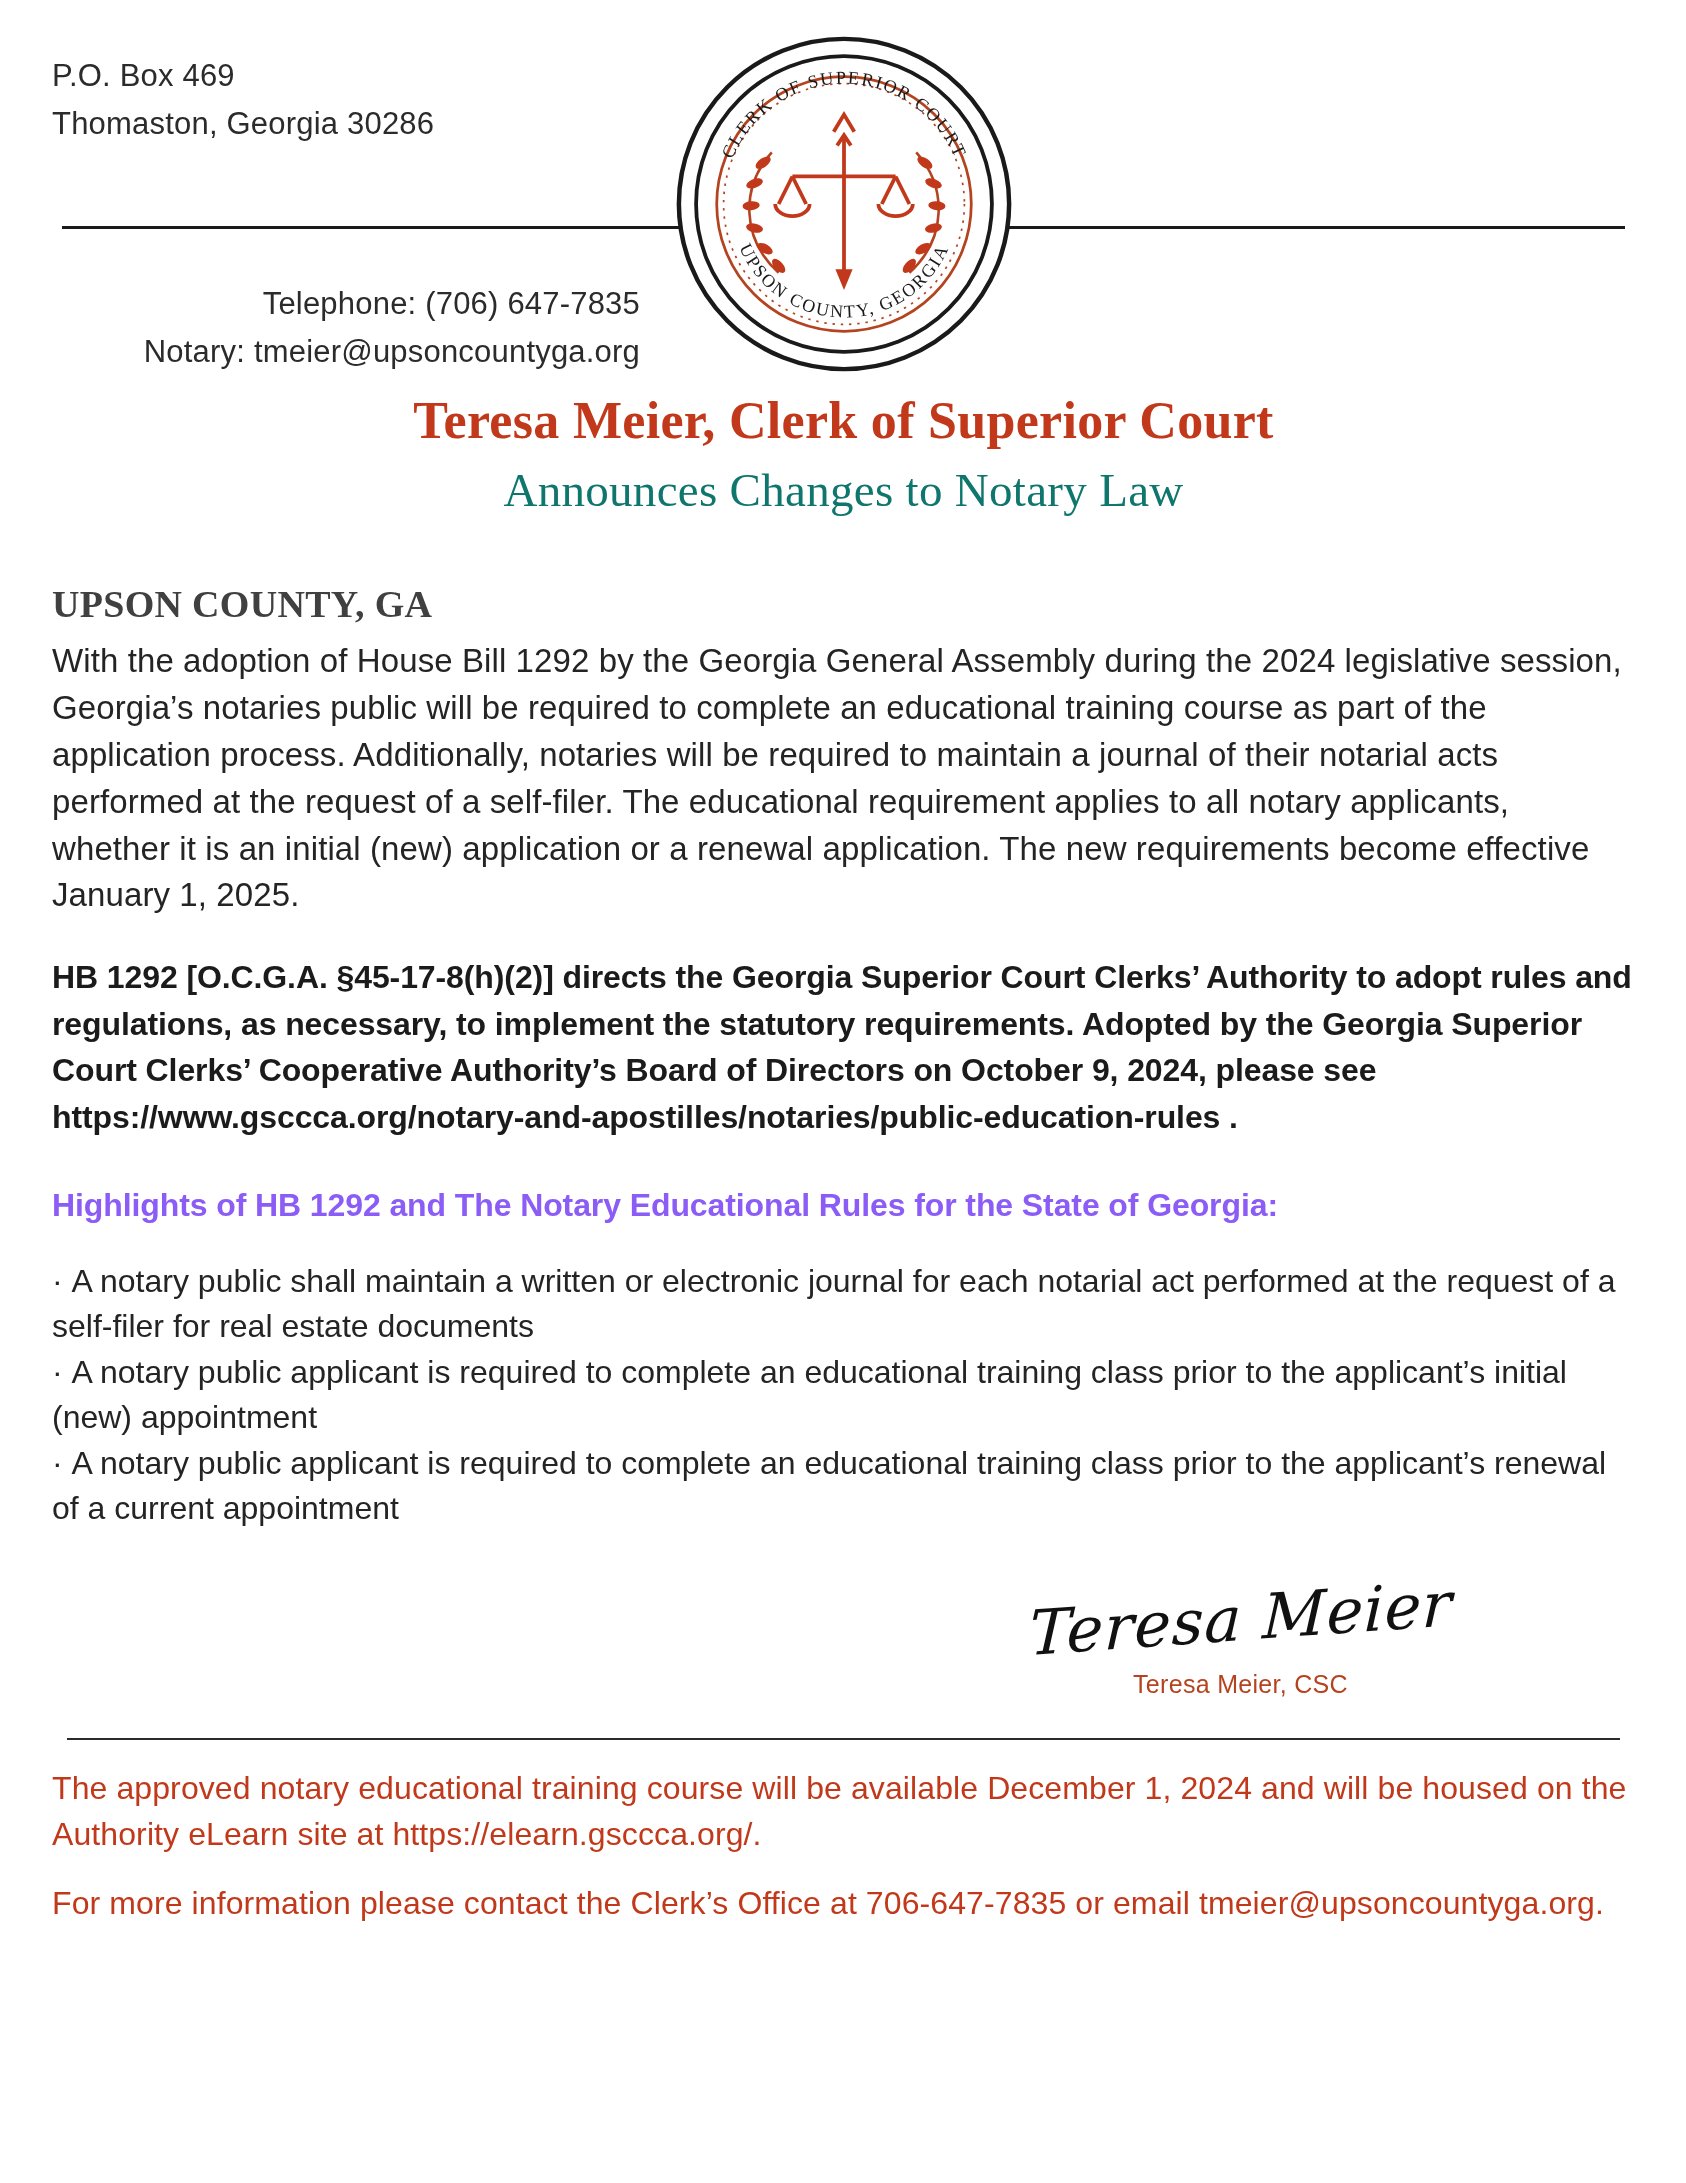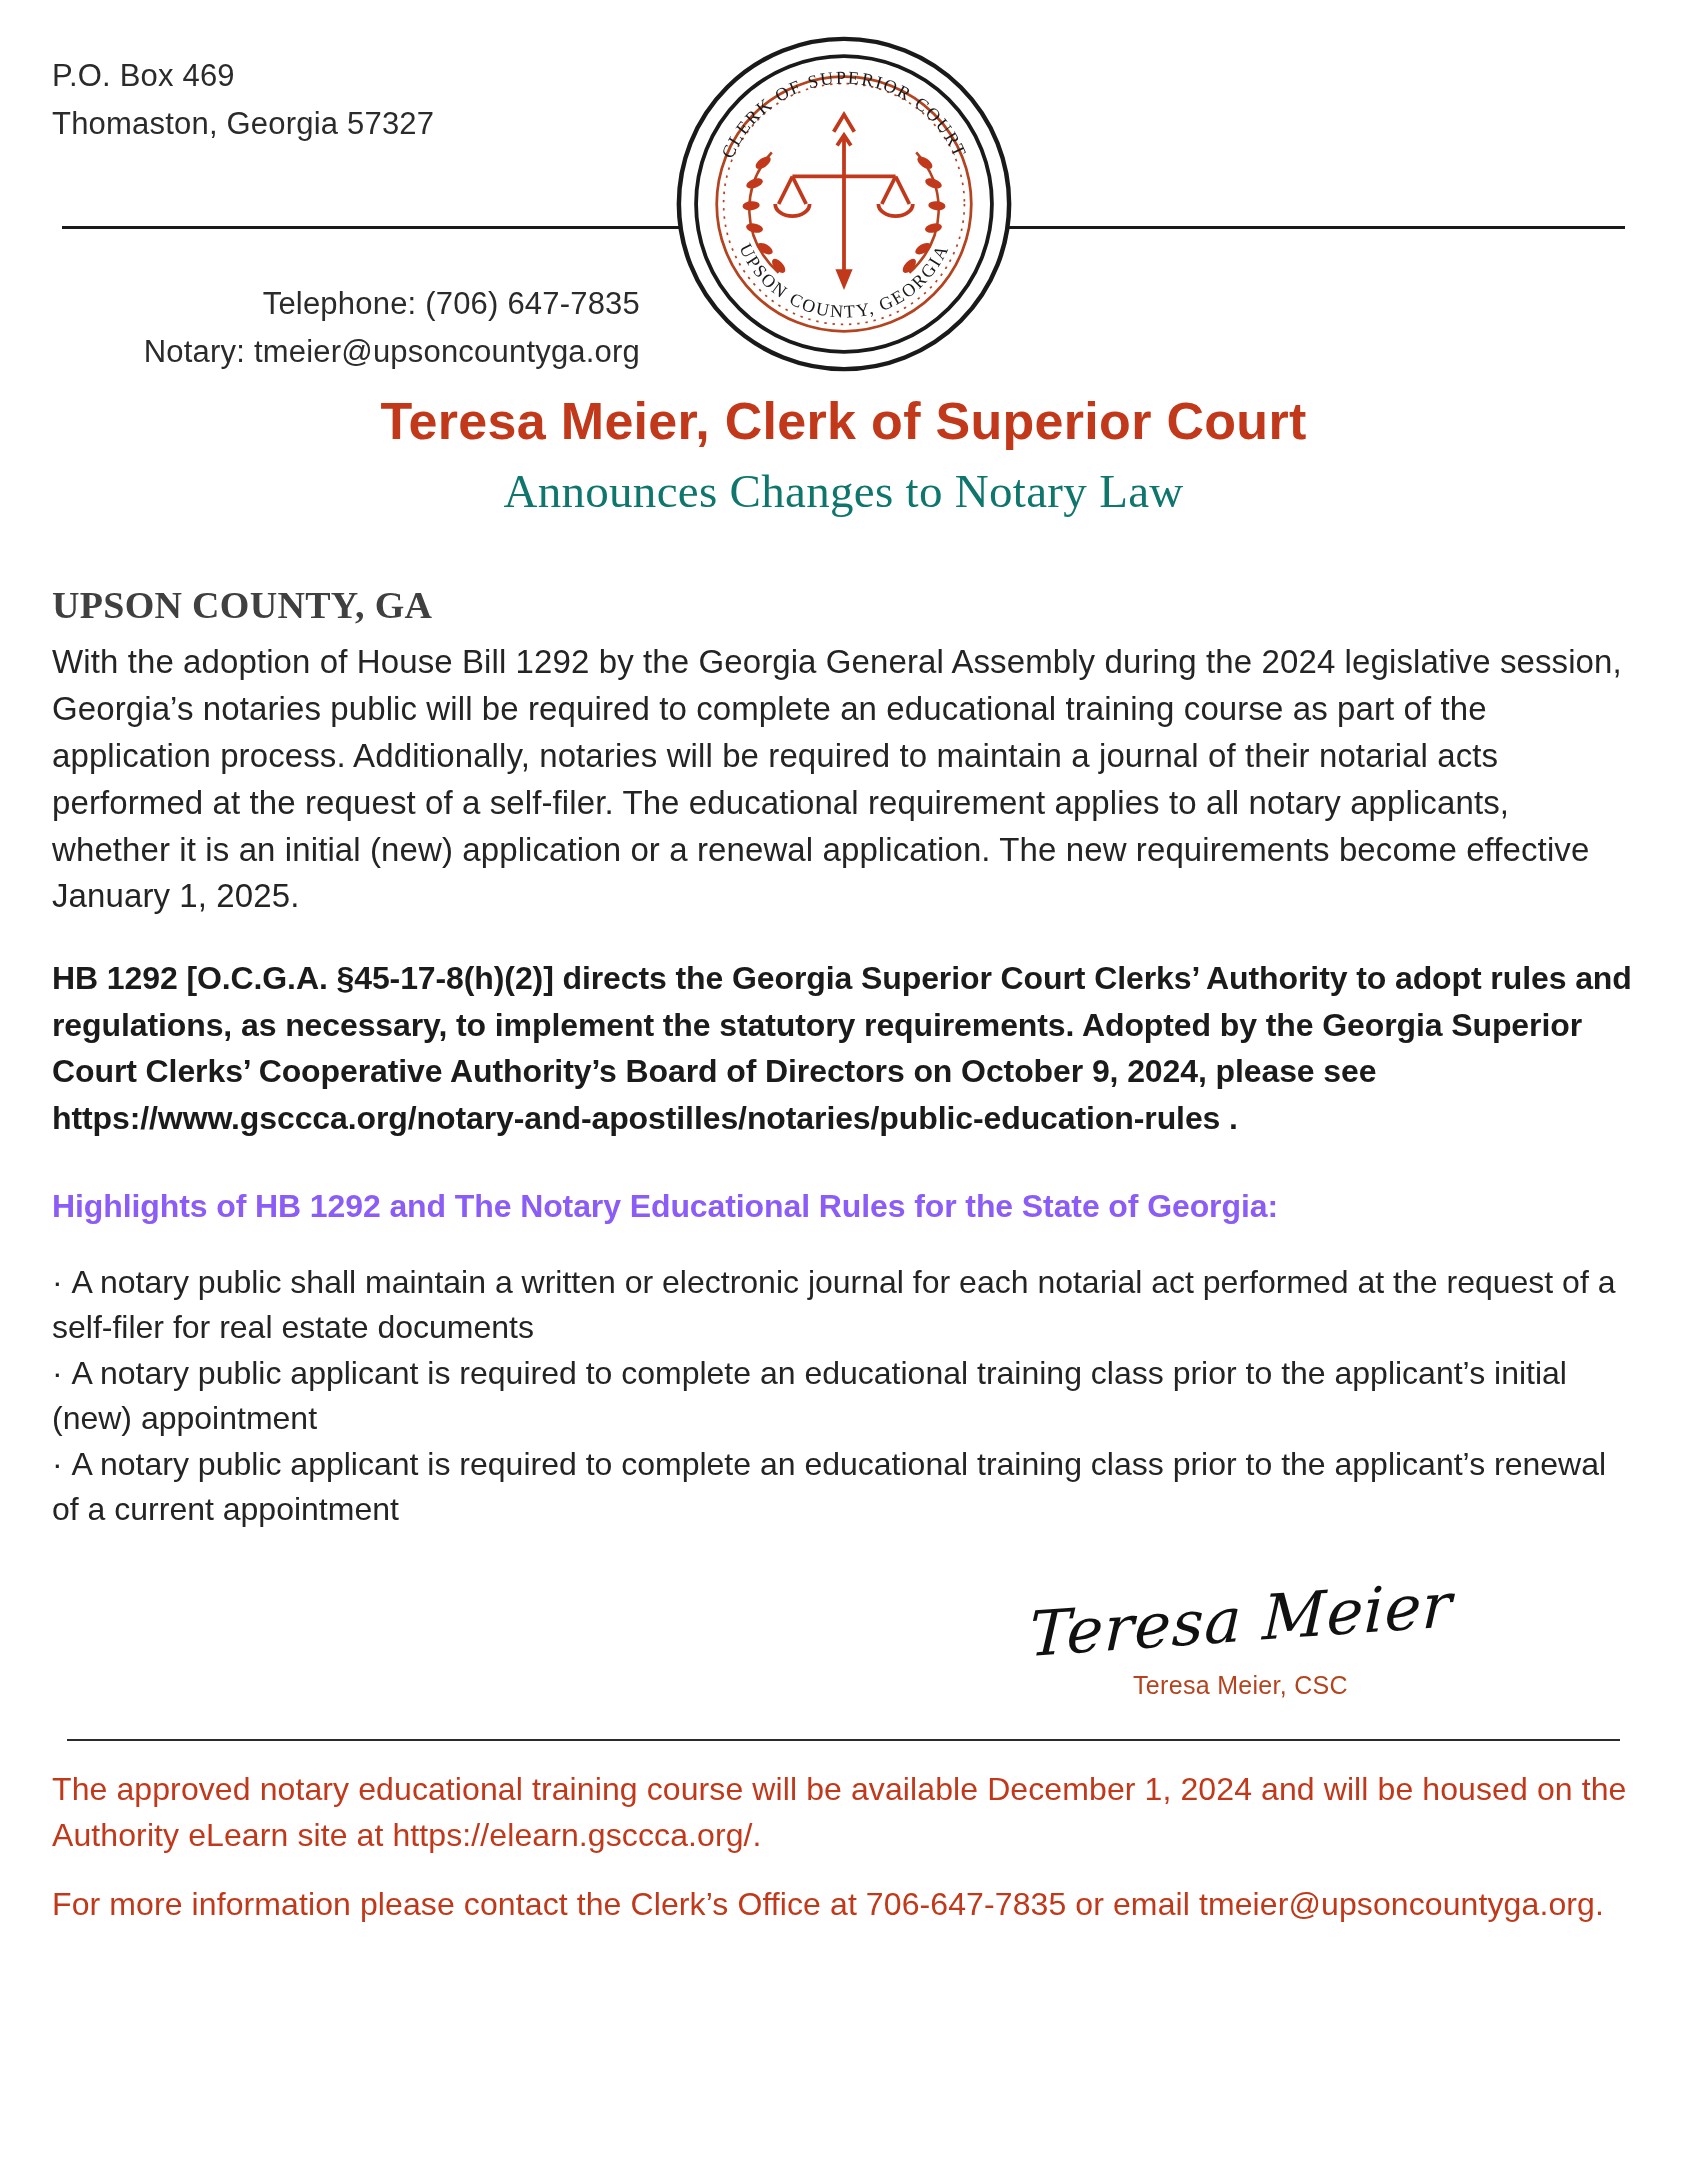--- a/index.html
+++ b/index.html
@@ -57,21 +57,21 @@
     transform: translateX(-50%);
     top: -8.4px;
     width: 344px;
     height: 344px;
   }
   .seal svg { display: block; }
 
   
   .title-wrap { text-align: center; margin-top: 15px; }
   .doc-title {
-    font-family: Liberation Sans, sans-serif;
+    font-family: Liberation Serif, serif;
     font-weight: bold;
     color: #c1391a;
     font-size: 52px;
     letter-spacing: 0.3px;
   }
   .doc-subtitle {
     font-family: "Liberation Serif", serif;
     font-size: 47px;
     color: #0f766e;
     margin-top: 13.4px;
@@ -175,21 +175,21 @@
 <body>
 
 <div class="page">
 
   <div class="letterhead">
     <div class="lh-rule left"></div>
     <div class="lh-rule right"></div>
 
     <div class="lh-block lh-left">
       <div>P.O. Box 469</div>
-      <div>Thomaston, Georgia 57327</div>
+      <div>Thomaston, Georgia 30286</div>
     </div>
 
     <div class="seal">
       <svg viewBox="0 0 200 200" width="344" height="344" aria-hidden="true">
         <defs>
           <path id="arcTop" d="M 30 100 A 70 70 0 0 1 170 100"></path>
           <path id="arcBottom" d="M 34 100 A 66 66 0 0 0 166 100"></path>
         </defs>
         <circle cx="100" cy="100" r="96" fill="#ffffff" stroke="#1a1a1a" stroke-width="2.6"></circle>
         <circle cx="100" cy="100" r="86" fill="#ffffff" stroke="#1a1a1a" stroke-width="2.2"></circle>

